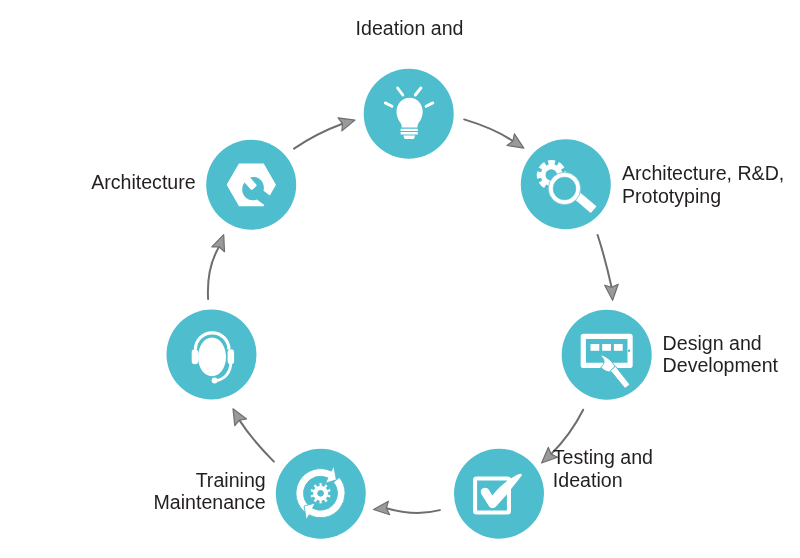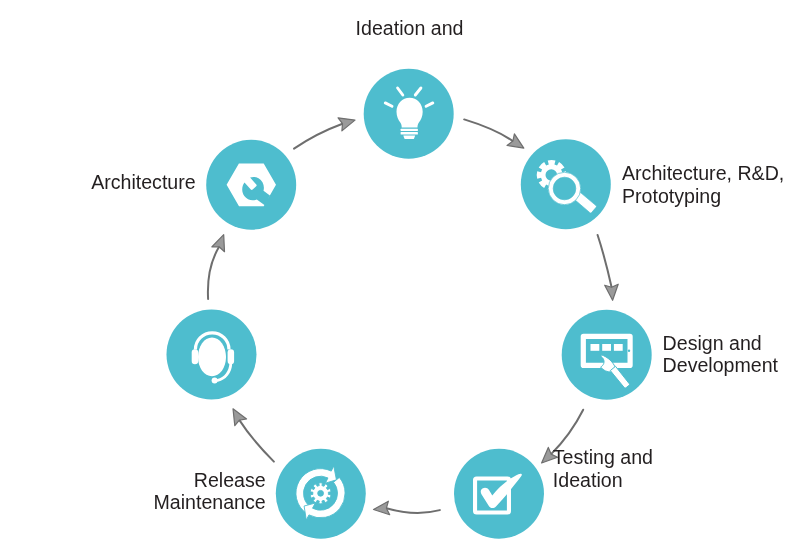--- a/index.html
+++ b/index.html
@@ -193,20 +193,20 @@
 </div>
 <div class="lbl l" style="left:622.0px;top:162.0px;">
   <div>Architecture, R&amp;D,</div>
   <div>Prototyping</div>
 </div>
 <div class="lbl l" style="left:552.8px;top:446px;">
   <div>Testing and</div>
   <div>Ideation</div>
 </div>
 <div class="lbl r" style="left:265.7px;top:468.7px;">
-  <div>Release</div>
+  <div>Training</div>
   <div>Maintenance</div>
 </div>
 <div class="lbl r" style="left:195.7px;top:171.2px;">
   <div>Architecture</div>
 </div>
 
 </div>
 
 </body></html>

